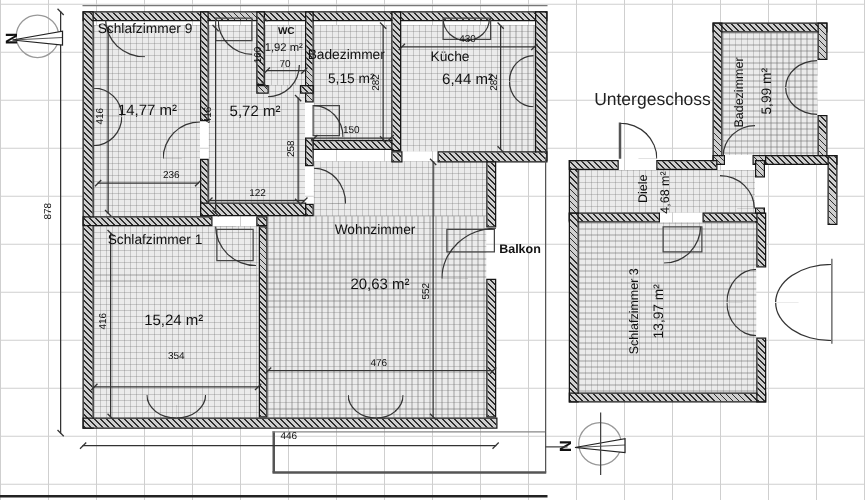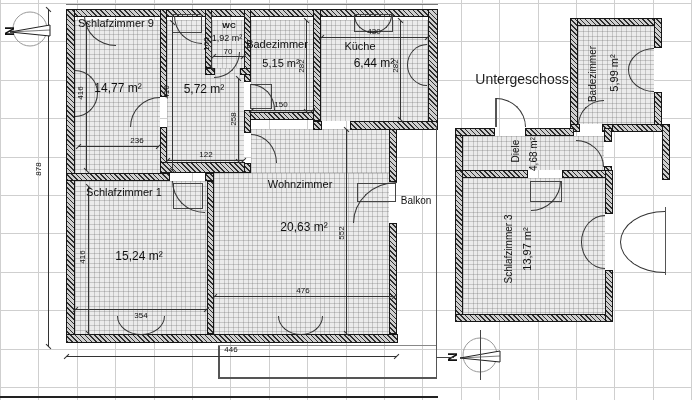--- a/index.html
+++ b/index.html
@@ -174,36 +174,36 @@
   <div class="dim" style="left:228px;top:51px;">70</div>
   <div class="dim" style="left:281px;top:104px;">150</div>
   <div class="dim v" style="left:301px;top:66px;">282</div>
   <div class="dim" style="left:374px;top:31px;">430</div>
   <div class="dim v" style="left:395px;top:66px;">282</div>
   <div class="dim" style="left:206px;top:154px;">122</div>
   <div class="dim v" style="left:233px;top:119px;">258</div>
   <div class="dim v" style="left:341px;top:233px;">552</div>
   <div class="dim" style="left:303px;top:290px;">476</div>
   <div class="dim v" style="left:82px;top:257px;">416</div>
-  <div class="dim" style="left:141px;top:315px;">354</div>
+  <div class="dim" style="left:141px;top:285px;">354</div>
 
   <div class="lbl" style="left:116px;top:23px;font-size:11px;">Schlafzimmer 9</div>
   <div class="lbl" style="left:118px;top:88px;font-size:12px;">14,77 m²</div>
   <div class="lbl" style="left:204px;top:89px;font-size:12px;">5,72 m²</div>
   <div class="lbl" style="left:229px;top:25px;font-size:8px;font-weight:bold;">WC</div>
   <div class="lbl" style="left:227px;top:38px;font-size:9px;">1,92 m²</div>
   <div class="lbl" style="left:277px;top:44px;font-size:11px;">Badezimmer</div>
   <div class="lbl" style="left:281px;top:63px;font-size:11px;">5,15 m²</div>
   <div class="lbl" style="left:360px;top:46px;font-size:11px;">Küche</div>
   <div class="lbl" style="left:374px;top:63px;font-size:12px;">6,44 m²</div>
   <div class="lbl" style="left:300px;top:184px;font-size:11px;">Wohnzimmer</div>
   <div class="lbl" style="left:304px;top:227px;font-size:12px;">20,63 m²</div>
   <div class="lbl" style="left:124px;top:192px;font-size:11px;">Schlafzimmer 1</div>
   <div class="lbl" style="left:139px;top:256px;font-size:12px;">15,24 m²</div>
-  <div class="lbl" style="left:416px;top:200px;font-size:10px;font-weight:normal;">Balkon</div>
+  <div class="lbl" style="left:416px;top:200px;font-size:10px;font-weight:bold;">Balkon</div>
   <div class="lbl v" style="left:592px;top:74px;font-size:10px;">Badezimmer</div>
   <div class="lbl v" style="left:614px;top:73px;font-size:11px;">5,99 m²</div>
   <div class="lbl v" style="left:515px;top:151px;font-size:10px;">Diele</div>
   <div class="lbl v" style="left:533px;top:154px;font-size:10px;">4,68 m²</div>
   <div class="lbl v" style="left:508px;top:249px;font-size:10px;">Schlafzimmer 3</div>
   <div class="lbl v" style="left:527px;top:249px;font-size:11px;">13,97 m²</div>
 
   <div class="lbl" style="left:522px;top:79px;font-size:14px;color:#222;">Untergeschoss</div>
 
   <svg width="46" height="40" style="position:absolute;left:8px;top:9px;">

